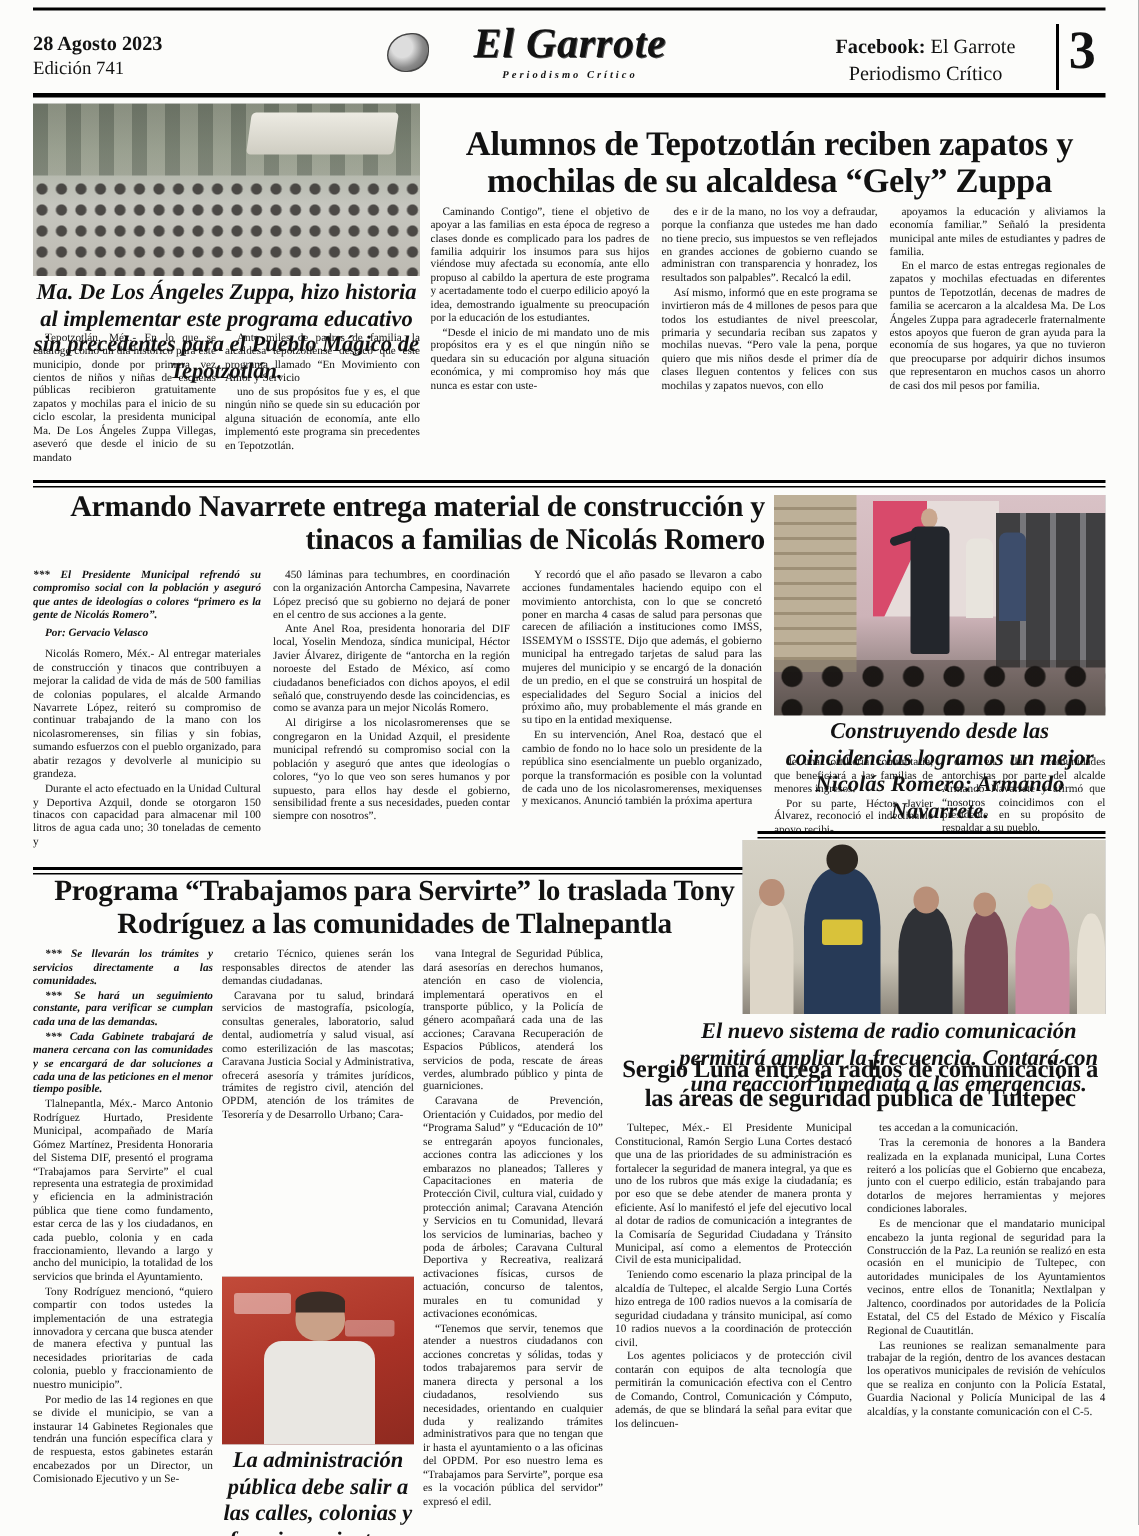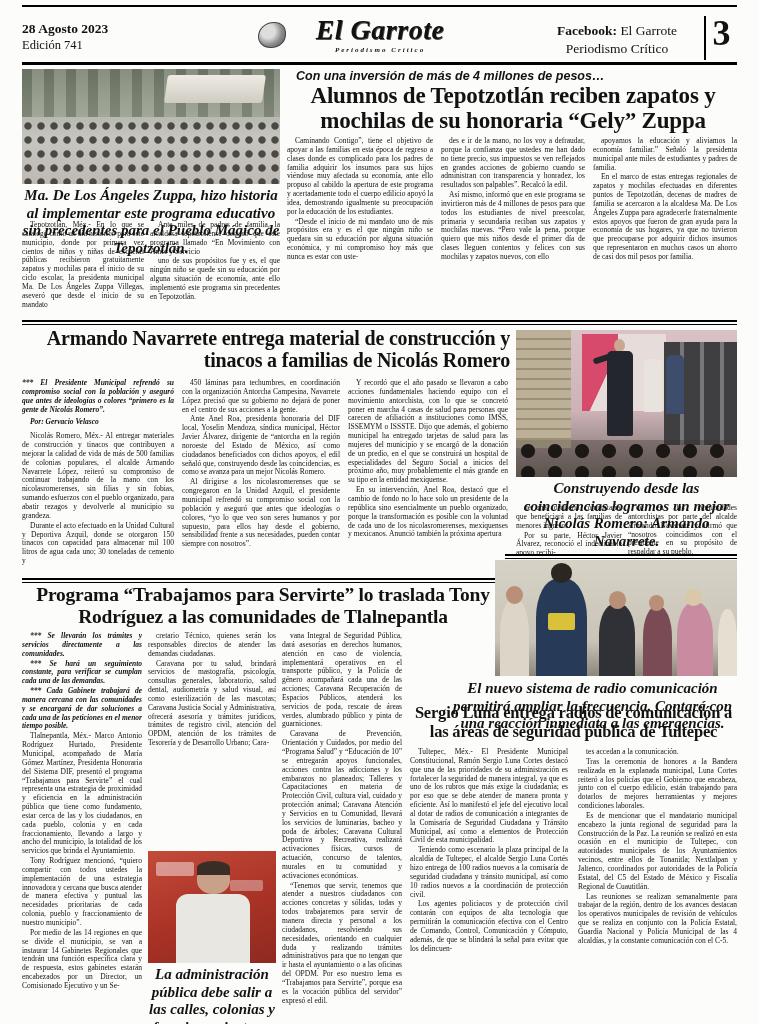--- a/index.html
+++ b/index.html
@@ -106,22 +106,21 @@
     <div class="ph-el" style="left:0;right:0;bottom:0;height:56%;background-image:radial-gradient(circle at 6px 6px,rgba(45,42,40,.8) 3.2px,rgba(45,42,40,0) 4.2px);background-size:13px 14px;"></div>
   </div>
   <div class="abs caption a1-caption">Ma. De Los Ángeles Zuppa, hizo historia al implementar este programa educativo sin precedentes para el Pueblo Mágico de Tepotzotlán.</div>
   <div class="abs body-col a1-pcol1">
       <p>Tepotzotlán, Méx.- En lo que se catalogó como un día histórico para este municipio, donde por primera vez cientos de niños y niñas de escuelas públicas recibieron gratuitamente zapatos y mochilas para el inicio de su ciclo escolar, la presidenta municipal Ma. De Los Ángeles Zuppa Villegas, aseveró que desde el inicio de su mandato</p>
     </div>
   <div class="abs body-col a1-pcol2">
       <p>Ante miles de padres de familia, la alcaldesa tepotzotlense destacó que este programa llamado “En Movimiento con Amor y Servicio</p>
       <p>uno de sus propósitos fue y es, el que ningún niño se quede sin su educación por alguna situación de economía, ante ello implementó este programa sin precedentes en Tepotzotlán.</p>
     </div>
-  <div class="abs a1-kicker">Con una inversión de más de 4 millones de pesos…</div>
-  <div class="abs headline a1-headline">Alumnos de Tepotzotlán reciben zapatos y mochilas de su honoraria “Gely” Zuppa</div>
+  <div class="abs headline a1-headline">Alumnos de Tepotzotlán reciben zapatos y mochilas de su alcaldesa “Gely” Zuppa</div>
   <div class="abs body-col a1-colA">
       <p>Caminando Contigo”, tiene el objetivo de apoyar a las familias en esta época de regreso a clases donde es complicado para los padres de familia adquirir los insumos para sus hijos viéndose muy afectada su economía, ante ello propuso al cabildo la apertura de este programa y acertadamente todo el cuerpo edilicio apoyó la idea, demostrando igualmente su preocupación por la educación de los estudiantes.</p>
       <p>“Desde el inicio de mi mandato uno de mis propósitos era y es el que ningún niño se quedara sin su educación por alguna situación económica, y mi compromiso hoy más que nunca es estar con uste-</p>
     </div>
   <div class="abs body-col a1-colB">
       <p>des e ir de la mano, no los voy a defraudar, porque la confianza que ustedes me han dado no tiene precio, sus impuestos se ven reflejados en grandes acciones de gobierno cuando se administran con transparencia y honradez, los resultados son palpables”. Recalcó la edil.</p>
       <p>Así mismo, informó que en este programa se invirtieron más de 4 millones de pesos para que todos los estudiantes de nivel preescolar, primaria y secundaria reciban sus zapatos y mochilas nuevas. “Pero vale la pena, porque quiero que mis niños desde el primer día de clases lleguen contentos y felices con sus mochilas y zapatos nuevos, con ello</p>
     </div>
   <div class="abs body-col a1-colC">
       <p>apoyamos la educación y aliviamos la economía familiar.” Señaló la presidenta municipal ante miles de estudiantes y padres de familia.</p>

